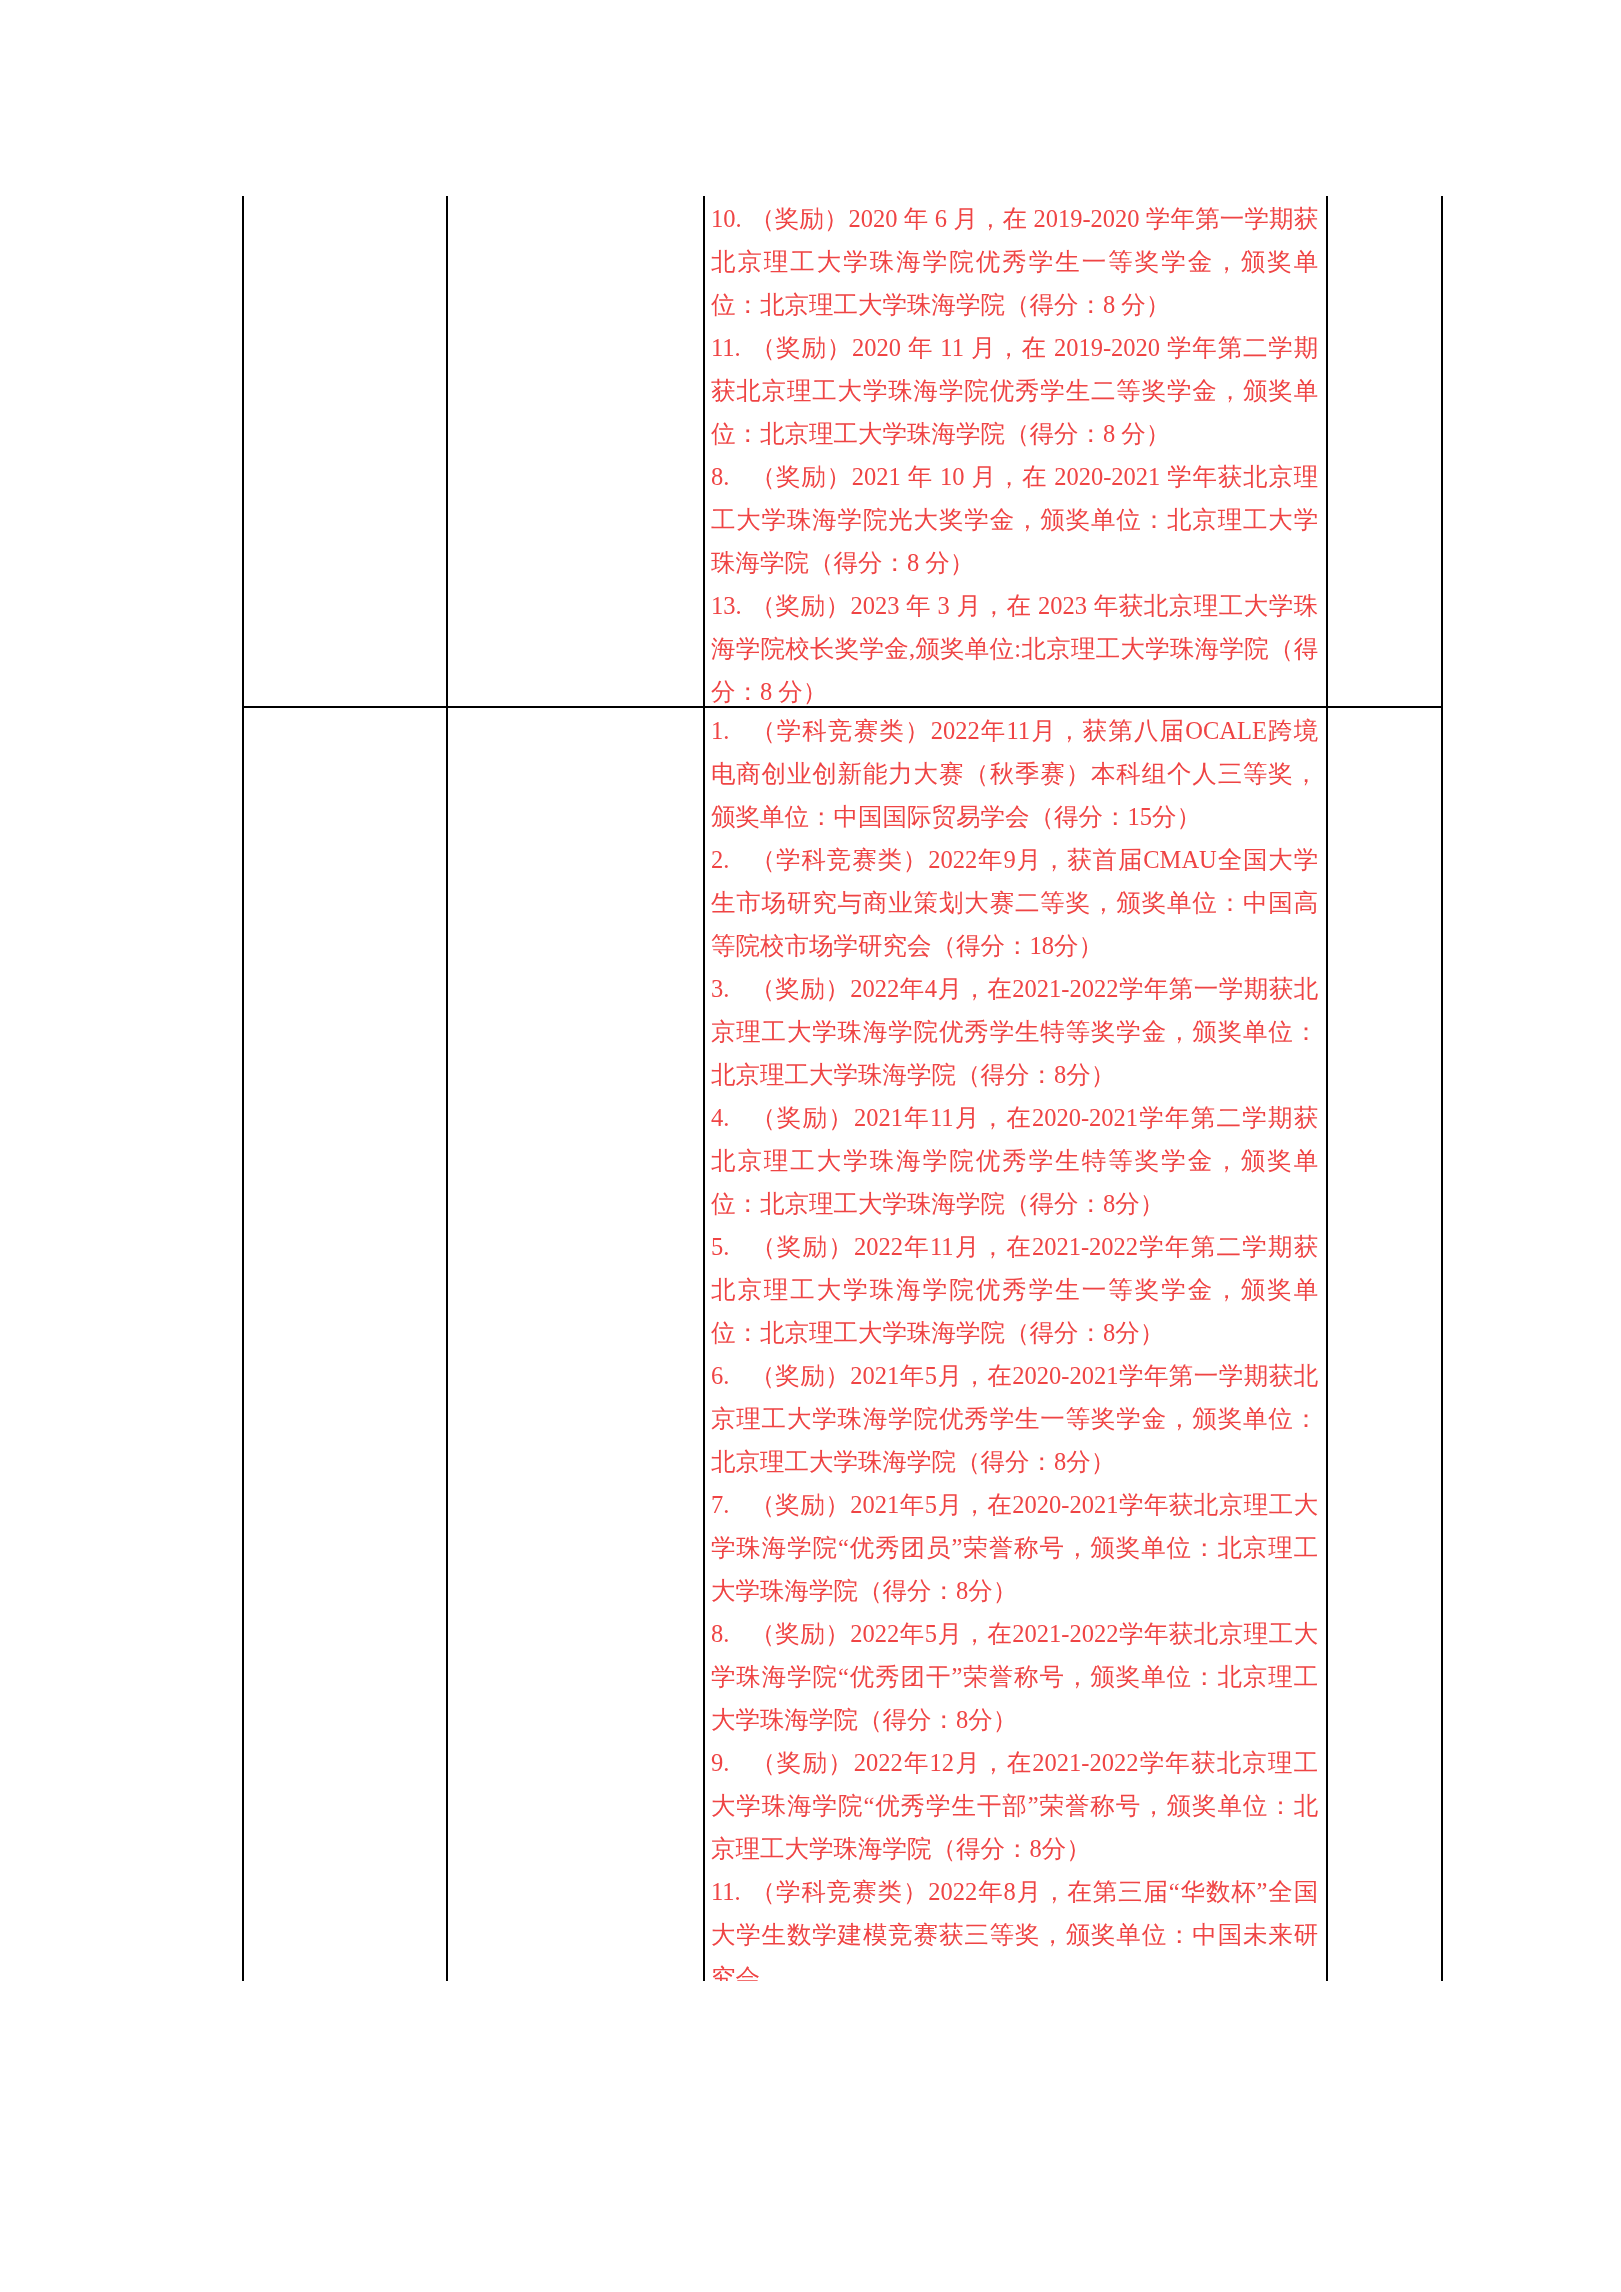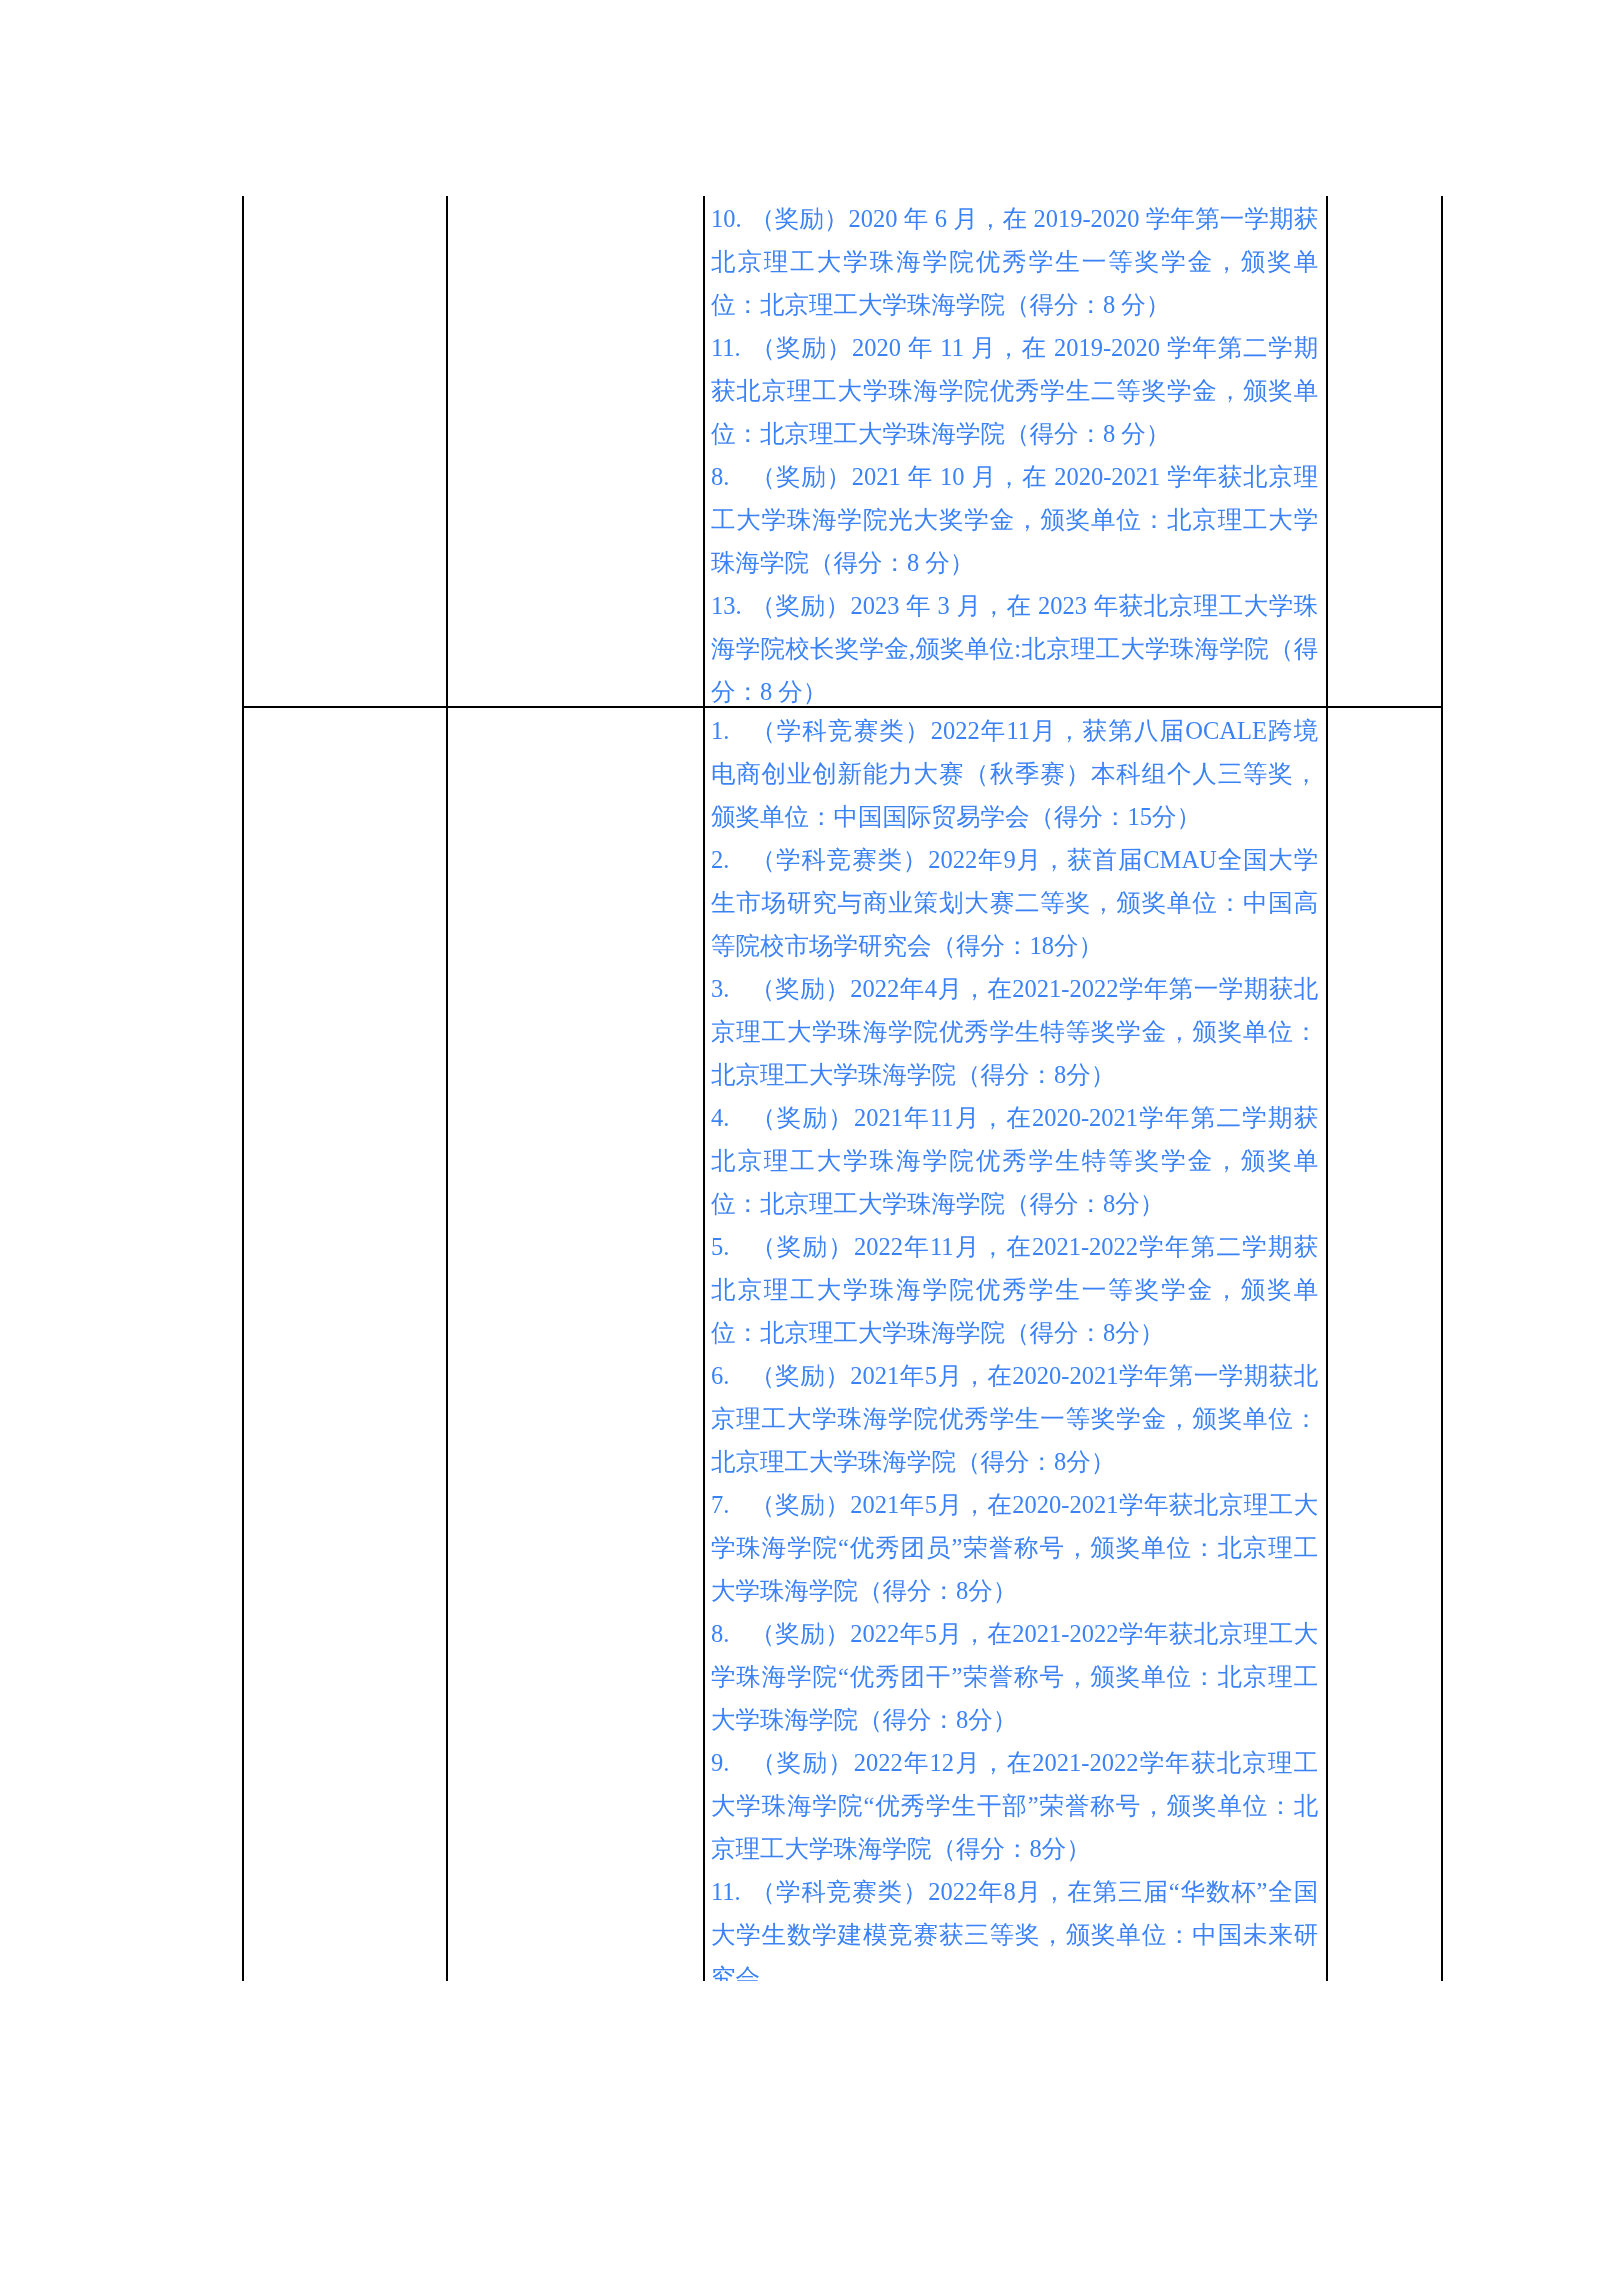--- a/index.html
+++ b/index.html
@@ -7,21 +7,21 @@
     padding: 0;
     background: #ffffff;
   }
   .page {
     position: relative;
     width: 1621px;
     height: 1981px;
     background: #ffffff;
     overflow: hidden;
     font-family: "Liberation Serif", "DejaVu Serif", serif;
-    color: #3b82f6;
+    color: #ef4444;
   }
   .records-table {
     position: absolute;
     left: 242px;
     top: 196px;
     width: 1197px;
     height: 1872px;
     display: grid;
     grid-template-columns: 204px 257px 623px 113px;
     grid-template-rows: 510px 1362px;

